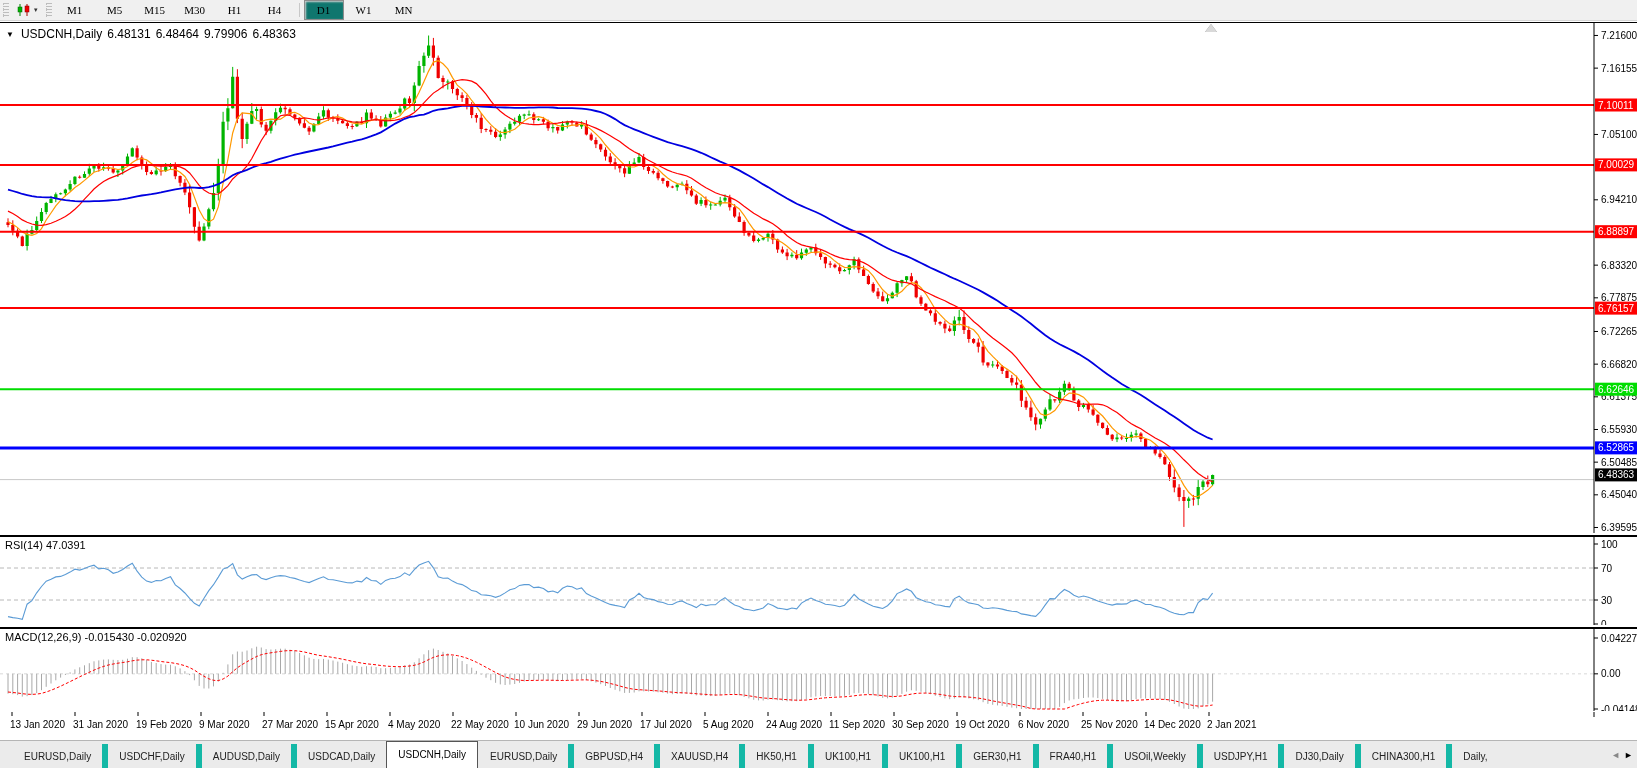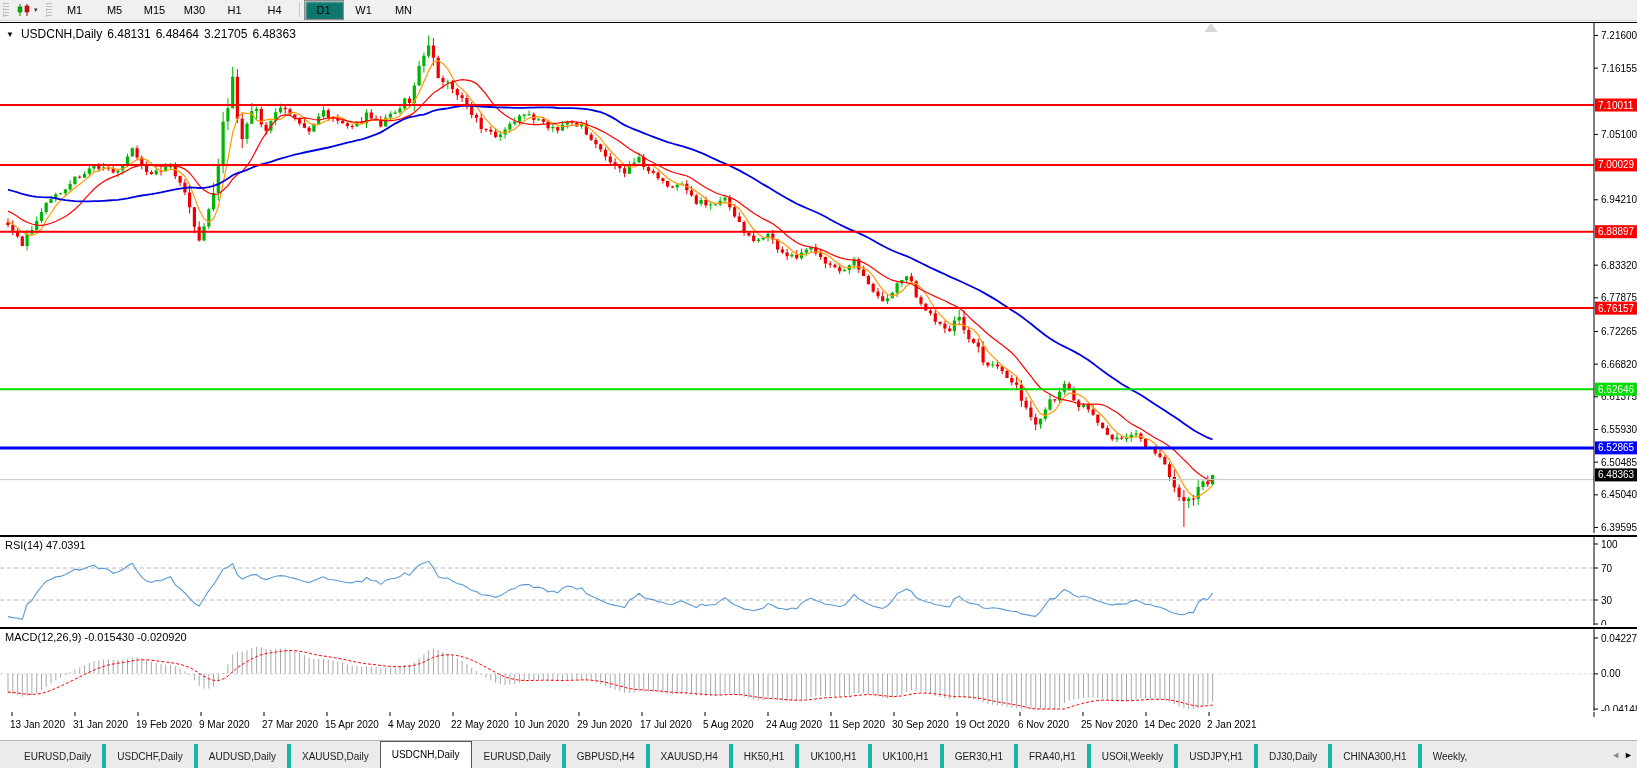--- a/index.html
+++ b/index.html
@@ -6,21 +6,21 @@
   #app{position:relative;width:1637px;height:768px;overflow:hidden;background:#ffffff;}
 
   
   #toolbar{position:absolute;left:0;top:0;width:1637px;height:20px;background:#f0f0f0;
            border-bottom:1px solid #d6d6d6;display:flex;align-items:center;}
   .grip{width:5px;height:14px;margin:0 3px;
         background-image:repeating-linear-gradient(#bdbdbd 0 1px,#f0f0f0 1px 3px);
         background-size:2px 100%;background-repeat:repeat-x;border-left:1px dotted #bdbdbd;}
   .tool-btn{height:18px;display:flex;align-items:center;padding:0 4px;color:#000;
             font-size:11px;background:transparent;border:1px solid transparent;cursor:default;}
-  .tf-btn{min-width:30px;justify-content:center;font-family:Liberation Sans, sans-serif;}
+  .tf-btn{min-width:30px;justify-content:center;font-family:Liberation Serif, serif;}
   .tf-btn.active{background:#0f766e;border:1px solid #8c8c8c;box-shadow:inset 1px 1px 2px #d0d0d0;}
   .dd-arrow{font-size:7px;margin-left:3px;color:#333;}
   .tb-sep{width:1px;height:14px;background:#c8c8c8;margin:0 4px;}
 
   
   .panel{position:absolute;left:0;width:1637px;background:#ffffff;}
   #main-panel{top:22px;height:512px;border-top:1px solid #000;border-bottom:1px solid #000;}
   #rsi-panel{top:536px;height:90px;border-top:1px solid #000;border-bottom:1px solid #000;}
   #macd-panel{top:628px;height:84px;border-top:1px solid #000;border-bottom:1px solid #000;}
   #date-axis{top:712px;height:26px;}
@@ -31,21 +31,21 @@
   #shift-marker{position:absolute;left:1205px;top:1px;width:0;height:0;
                 border-left:6px solid transparent;border-right:6px solid transparent;
                 border-bottom:8px solid #d9d9d9;filter:drop-shadow(0 0 0.5px #808080);}
 
   
   #tabbar{position:absolute;left:0;top:740px;width:1637px;height:28px;background:#ebebeb;
           border-top:1px solid #b5b5b5;display:flex;align-items:flex-end;overflow:hidden;}
   #tabs{display:flex;align-items:flex-end;padding-left:12px;white-space:nowrap;height:100%;}
   .tab{font-size:10px;color:#222;padding:5px 11px 6px 11px;border-left:1px solid transparent;
        display:flex;align-items:center;height:14px;}
-  .tab+.tab{border-left:4px solid #14b8a6;}
+  .tab+.tab{border-left:6px solid #14b8a6;}
   .tab.active{background:#ffffff;border:1px solid #555;border-bottom:none;border-left:1px solid #555;
               color:#000;height:17px;padding-top:4px;}
   .tab.active + .tab{border-left:1px solid transparent;}
   #tab-arrows{position:absolute;right:2px;top:0;height:28px;display:flex;align-items:center;
               background:#ebebeb;padding:0 2px;gap:4px;}
   .tab-arrow{font-size:9px;color:#888;cursor:default;}
   .tab-arrow.dark{color:#000;}
 </style>
 </head>
 <body>
@@ -134,21 +134,21 @@
         <rect x="1595" y="418.37600000000003" width="42" height="13" fill="#0000ff"></rect>
         <text x="1598" y="428.37600000000003" font-size="10" fill="#fff">6.52865</text>
         <rect x="1595" y="445.3880000000001" width="42" height="13" fill="#000000"></rect>
         <text x="1598" y="455.3880000000001" font-size="10" fill="#fff">6.48363</text>
       </svg>
     <div id="chart-title">
       <span class="tri">▼</span>
       <span>USDCNH,Daily</span>
       <span>6.48131</span>
       <span>6.48464</span>
-      <span>3.21705</span>
+      <span>9.79906</span>
       <span>6.48363</span>
     </div>
     <div id="shift-marker"></div>
   </div>
 
   <div id="rsi-panel" class="panel">
     <svg id="rsi-svg" width="1637" height="88">
         <line x1="0" y1="31" x2="1594" y2="31" stroke="#b8b8b8" stroke-width="1" stroke-dasharray="4 3"></line>
         <line x1="0" y1="63" x2="1594" y2="63" stroke="#b8b8b8" stroke-width="1" stroke-dasharray="4 3"></line>
         <polyline points="8.0,79.6 12.8,80.6 17.6,81.3 22.3,82.4 27.1,67.2 31.9,63.6 36.7,55.8 41.5,49.5 46.2,44.2 51.0,42.3 55.8,39.9 60.6,39.4 65.4,37.6 70.1,35.1 74.9,32.2 79.7,33.1 84.5,31.5 89.3,29.5 94.0,28.2 98.8,31.9 103.6,31.3 108.4,32.8 113.2,36.3 117.9,35.1 122.7,32.5 127.5,29.0 132.3,26.2 137.1,34.2 141.8,40.1 146.6,44.1 151.4,45.4 156.2,43.5 161.0,43.7 165.7,41.5 170.5,39.7 175.3,47.9 180.1,51.5 184.9,56.0 189.6,61.3 194.4,66.3 199.2,69.0 204.0,61.2 208.8,53.6 213.5,47.7 218.3,40.1 223.1,32.1 227.9,30.3 232.7,26.6 237.4,37.8 242.2,42.1 247.0,39.7 251.8,37.9 256.6,37.6 261.3,41.2 266.1,42.6 270.9,40.8 275.7,39.3 280.5,38.6 285.2,39.0 290.0,40.5 294.8,41.4 299.6,43.1 304.4,44.5 309.1,45.6 313.9,43.5 318.7,41.5 323.5,39.8 328.3,42.5 333.0,42.8 337.8,43.7 342.6,44.7 347.4,45.8 352.2,45.9 356.9,44.1 361.7,44.8 366.5,40.5 371.3,43.5 376.1,43.9 380.8,47.4 385.6,43.4 390.4,41.8 395.2,41.3 400.0,39.6 404.7,35.8 409.5,38.4 414.3,32.6 419.1,28.0 423.9,26.0 428.6,24.3 433.4,30.8 438.2,39.7 443.0,41.2 447.8,41.1 452.5,44.1 457.3,46.5 462.1,47.6 466.9,50.3 471.7,53.6 476.4,54.5 481.2,57.8 486.0,58.1 490.8,58.7 495.6,60.3 500.3,58.7 505.1,55.9 509.9,52.7 514.7,51.6 519.5,48.4 524.2,47.6 529.0,47.5 533.8,50.6 538.6,50.1 543.4,51.5 548.1,54.8 552.9,54.0 557.7,55.8 562.5,51.3 567.3,49.1 572.0,49.8 576.8,52.2 581.6,50.9 586.4,56.5 591.2,59.1 595.9,61.0 600.7,63.2 605.5,65.6 610.3,67.4 615.1,68.4 619.8,69.2 624.6,70.6 629.4,62.9 634.2,60.6 639.0,56.3 643.7,60.4 648.5,61.9 653.3,62.6 658.1,64.6 662.9,65.5 667.6,67.3 672.4,67.5 677.2,65.0 682.0,63.9 686.8,66.5 691.5,68.2 696.3,70.6 701.1,67.0 705.9,68.6 710.7,67.8 715.4,67.8 720.2,63.6 725.0,60.7 729.8,64.8 734.6,67.9 739.3,69.5 744.1,72.1 748.9,72.7 753.7,73.8 758.5,72.4 763.2,70.9 768.0,66.6 772.8,68.4 777.6,71.1 782.4,71.8 787.1,72.6 791.9,71.0 796.7,71.9 801.5,66.1 806.3,63.2 811.0,61.0 815.8,63.5 820.6,65.0 825.4,67.2 830.2,67.7 834.9,68.5 839.7,69.8 844.5,68.2 849.3,63.1 854.1,57.3 858.8,62.0 863.6,64.5 868.4,67.1 873.2,69.2 878.0,70.4 882.7,71.5 887.5,68.7 892.3,63.9 897.1,56.6 901.9,54.4 906.6,51.9 911.4,54.3 916.2,60.7 921.0,62.8 925.8,64.7 930.5,65.5 935.3,67.7 940.1,68.2 944.9,69.4 949.7,69.9 954.4,61.6 959.2,59.2 964.0,63.4 968.8,65.9 973.6,66.7 978.3,67.8 983.1,71.0 987.9,71.5 992.7,70.8 997.5,71.2 1002.2,72.1 1007.0,73.4 1011.8,74.2 1016.6,74.6 1021.4,76.9 1026.1,77.6 1030.9,78.6 1035.7,79.3 1040.5,74.7 1045.3,67.9 1050.0,61.6 1054.8,61.9 1059.6,56.7 1064.4,52.5 1069.2,54.8 1073.9,58.2 1078.7,60.2 1083.5,59.0 1088.3,60.3 1093.1,61.9 1097.8,64.1 1102.6,65.5 1107.4,67.0 1112.2,68.1 1117.0,66.9 1121.7,67.1 1126.5,66.9 1131.3,64.1 1136.1,63.1 1140.9,65.0 1145.6,67.5 1150.4,67.5 1155.2,69.4 1160.0,70.3 1164.8,72.0 1169.5,74.6 1174.3,76.2 1179.1,77.4 1183.9,77.8 1188.7,75.5 1193.4,75.6 1198.2,65.6 1203.0,61.7 1207.8,62.5 1212.6,56.1 " fill="none" stroke="#5b9bd5" stroke-width="1.1"></polyline>
@@ -225,35 +225,35 @@
         <line x1="1209" y1="0" x2="1209" y2="4" stroke="#000"></line>
         <text x="1207" y="16" font-size="10" fill="#000">2 Jan 2021</text>
       </svg>
   </div>
 
   <div id="tabbar">
     <div id="tabs">
         <div class="tab">EURUSD,Daily</div>
         <div class="tab">USDCHF,Daily</div>
         <div class="tab">AUDUSD,Daily</div>
-        <div class="tab">XAUUSD,Daily</div>
+        <div class="tab">USDCAD,Daily</div>
         <div class="tab active">USDCNH,Daily</div>
         <div class="tab">EURUSD,Daily</div>
         <div class="tab">GBPUSD,H4</div>
         <div class="tab">XAUUSD,H4</div>
         <div class="tab">HK50,H1</div>
         <div class="tab">UK100,H1</div>
         <div class="tab">UK100,H1</div>
         <div class="tab">GER30,H1</div>
         <div class="tab">FRA40,H1</div>
         <div class="tab">USOil,Weekly</div>
         <div class="tab">USDJPY,H1</div>
         <div class="tab">DJ30,Daily</div>
         <div class="tab">CHINA300,H1</div>
-        <div class="tab">Weekly,</div>
+        <div class="tab">Daily,</div>
       </div>
     <div id="tab-arrows">
       <span class="tab-arrow">◄</span>
       <span class="tab-arrow dark">►</span>
     </div>
   </div>
 
 </div>
 
 </body></html>

